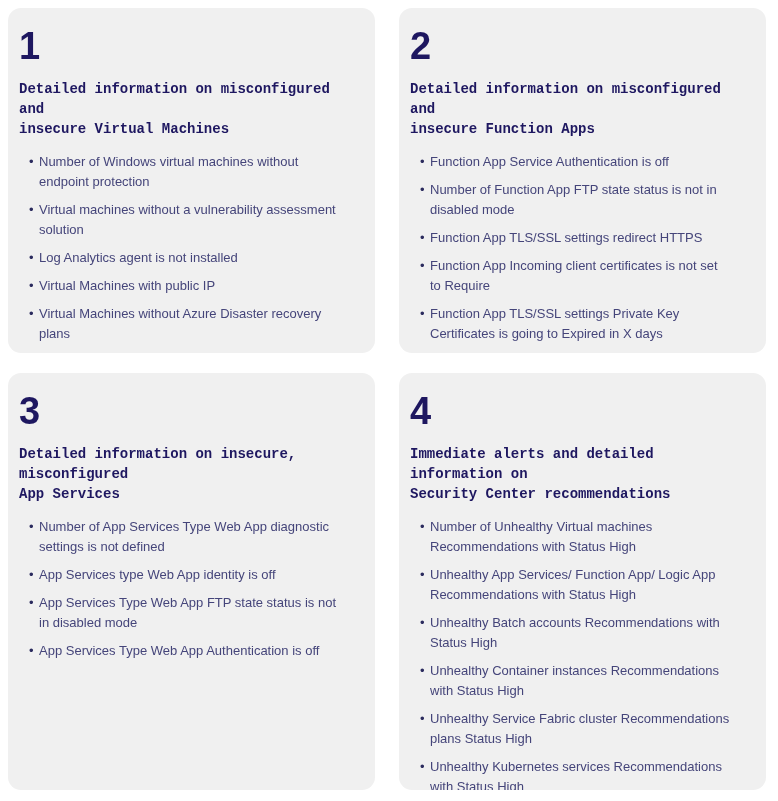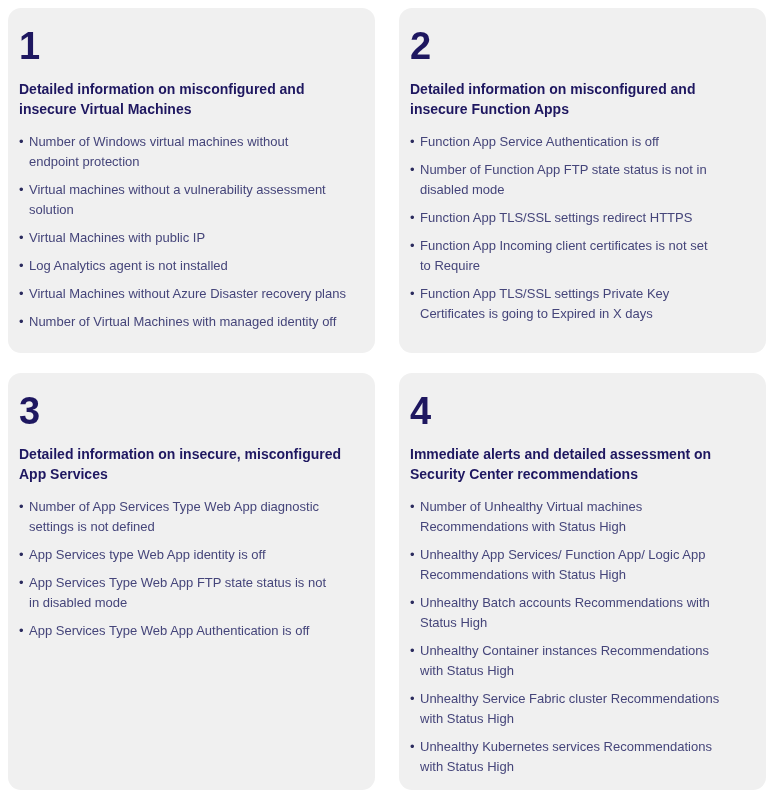--- a/index.html
+++ b/index.html
@@ -39,24 +39,25 @@
     color: var(--heading, #1e1760);
     margin: 4px 0 12px 0;
   }
   .card-title {
     font-size: 14px;
     font-weight: bold;
     line-height: 20px;
     color: var(--heading, #1e1760);
     margin: 0 0 13px 0;
     white-space: pre-line;
+    font-family: Liberation Mono, monospace;
   }
   .bullet-list {
     list-style: none;
-    margin: 0;
+    margin: 10px;
     padding: 0;
     font-size: 13px;
     line-height: 20px;
     color: var(--body, #45457a);
   }
   .bullet-list li {
     position: relative;
     padding-left: 10px;
     margin: 0 0 8px 0;
     white-space: pre-line;
@@ -77,22 +78,22 @@
 
   <section class="card">
     <div class="card-number">1</div>
     <h2 class="card-title">Detailed information on misconfigured and
 insecure Virtual Machines</h2>
     <ul class="bullet-list">
         <li>Number of Windows virtual machines without
 endpoint protection</li>
         <li>Virtual machines without a vulnerability assessment
 solution</li>
+        <li>Log Analytics agent is not installed</li>
         <li>Virtual Machines with public IP</li>
-        <li>Log Analytics agent is not installed</li>
         <li>Virtual Machines without Azure Disaster recovery plans</li>
         <li>Number of Virtual Machines with managed identity off</li>
       </ul>
   </section>
 
   <section class="card">
     <div class="card-number">2</div>
     <h2 class="card-title">Detailed information on misconfigured and
 insecure Function Apps</h2>
     <ul class="bullet-list">
@@ -116,31 +117,31 @@
 settings is not defined</li>
         <li>App Services type Web App identity is off</li>
         <li>App Services Type Web App FTP state status is not
 in disabled mode</li>
         <li>App Services Type Web App Authentication is off</li>
       </ul>
   </section>
 
   <section class="card">
     <div class="card-number">4</div>
-    <h2 class="card-title">Immediate alerts and detailed assessment on
+    <h2 class="card-title">Immediate alerts and detailed information on
 Security Center recommendations</h2>
     <ul class="bullet-list">
         <li>Number of Unhealthy Virtual machines
 Recommendations with Status High</li>
         <li>Unhealthy App Services/ Function App/ Logic App
 Recommendations with Status High</li>
         <li>Unhealthy Batch accounts Recommendations with
 Status High</li>
         <li>Unhealthy Container instances Recommendations
 with Status High</li>
         <li>Unhealthy Service Fabric cluster Recommendations
-with Status High</li>
+plans Status High</li>
         <li>Unhealthy Kubernetes services Recommendations
 with Status High</li>
       </ul>
   </section>
 
 </div>
 
 </body></html>

